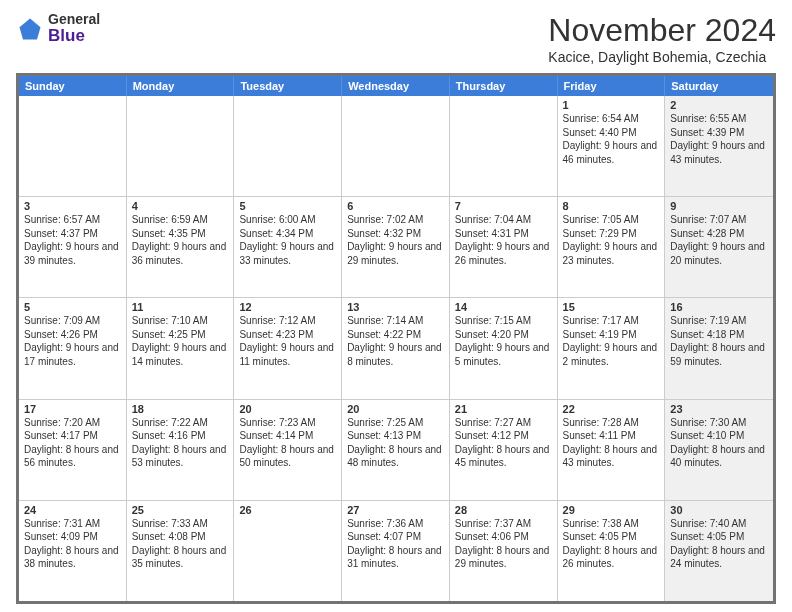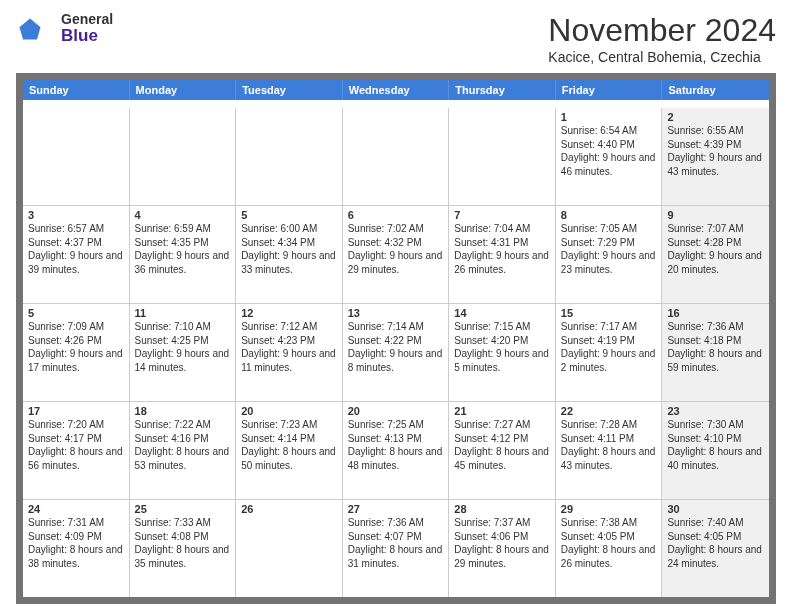--- a/index.html
+++ b/index.html
@@ -19,21 +19,21 @@
     }
     .header {
       display: flex;
       justify-content: space-between;
       align-items: flex-start;
       margin-bottom: 8px;
     }
     .logo {
       display: flex;
       align-items: center;
-      gap: 17px;
+      gap: 4px;
     }
     .logo-text {
       display: flex;
       flex-direction: column;
       line-height: 1.1;
     }
     .logo-general {
       font-size: 14px;
       font-weight: bold;
       color: #333;
@@ -56,22 +56,21 @@
       color: #333;
     }
     .location {
       font-size: 14px;
       color: #333;
     }
     .calendar {
       flex: 1;
       display: flex;
       flex-direction: column;
-      border: 7px solid #737373;
-      gap: 8px;
+      border: 3px solid #737373;
     }
     .cal-header {
       display: grid;
       grid-template-columns: repeat(7, 1fr);
       background: #3b7dd8;
     }
     .cal-header-cell {
       color: #fff;
       font-size: 11px;
       font-weight: bold;
@@ -125,21 +124,21 @@
         <polygon points="16,4 28,14 24,28 8,28 4,14" fill="#3b7dd8"></polygon>
         <polygon points="16,4 28,14 22,10" fill="#5ba0f0"></polygon>
       </svg>
       <div class="logo-text">
         <span class="logo-general">General</span>
         <span class="logo-blue">Blue</span>
       </div>
     </div>
     <div class="title-block">
       <div class="month-title">November 2024</div>
-      <div class="location">Kacice, Central Bohemia, Czechia</div>
+      <div class="location">Kacice, Daylight Bohemia, Czechia</div>
     </div>
   </div>
   <div class="calendar">
     <div class="cal-header">
     <div class="cal-header-cell">Sunday</div>
         <div class="cal-header-cell">Monday</div>
         <div class="cal-header-cell">Tuesday</div>
         <div class="cal-header-cell">Wednesday</div>
         <div class="cal-header-cell">Thursday</div>
         <div class="cal-header-cell">Friday</div>
@@ -241,21 +240,21 @@
 Daylight: 9 hours and 5 minutes.</div>
           </div>
           <div class="cal-cell">
             <span class="day-num">15</span>
             <div class="day-info">Sunrise: 7:17 AM
 Sunset: 4:19 PM
 Daylight: 9 hours and 2 minutes.</div>
           </div>
           <div class="cal-cell shaded">
             <span class="day-num">16</span>
-            <div class="day-info">Sunrise: 7:36 AM
+            <div class="day-info">Sunrise: 7:19 AM
 Sunset: 4:18 PM
 Daylight: 8 hours and 59 minutes.</div>
           </div>
         </div>
         <div class="cal-row">
           <div class="cal-cell">
             <span class="day-num">17</span>
             <div class="day-info">Sunrise: 7:20 AM
 Sunset: 4:17 PM
 Daylight: 8 hours and 56 minutes.</div>

